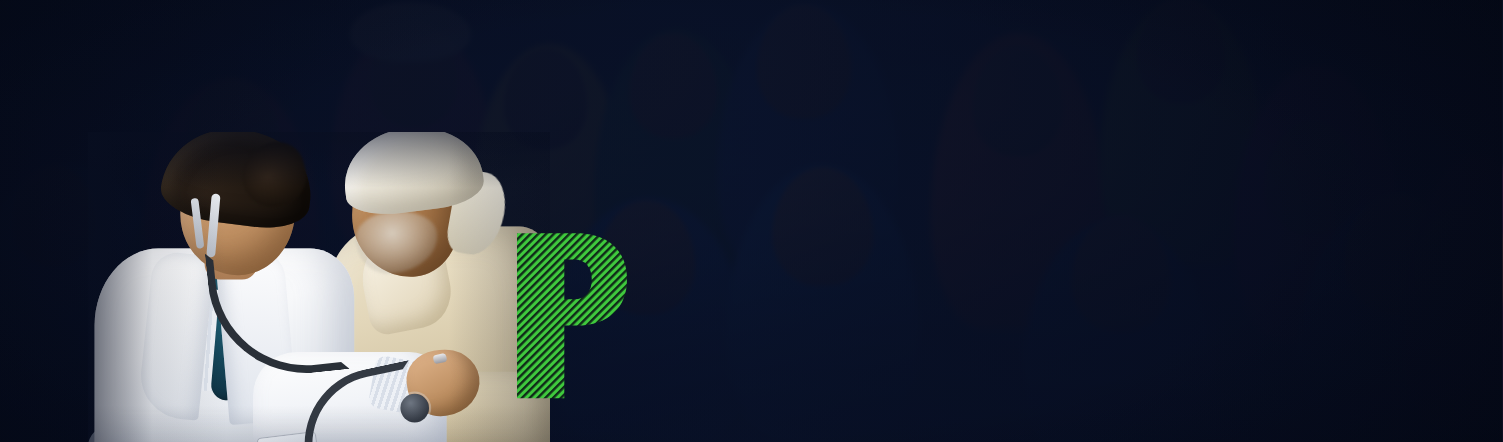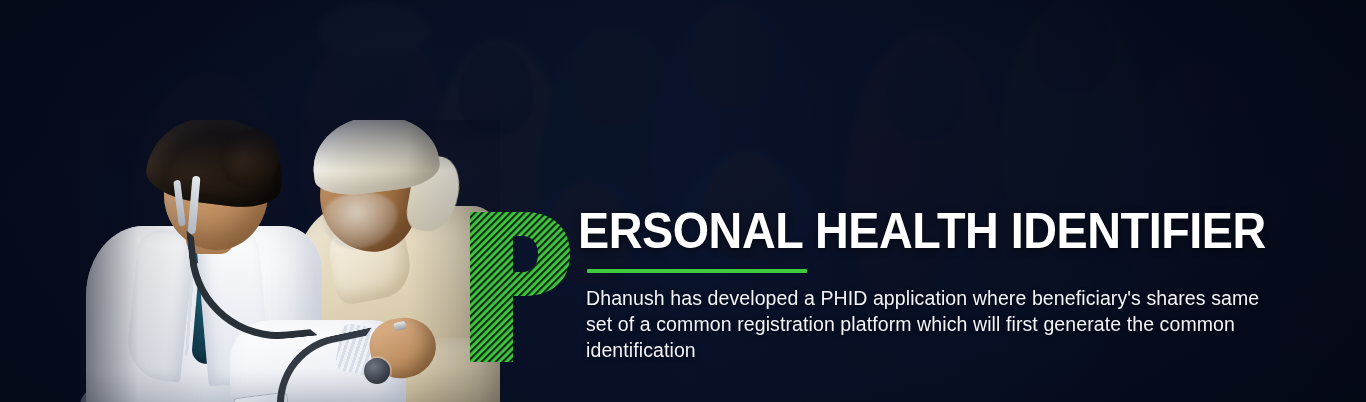--- a/index.html
+++ b/index.html
@@ -448,19 +448,14 @@
           <rect width="5" height="5" fill="#3fc93d"></rect>
           <rect width="2.2" height="5" fill="#0f2b18"></rect>
         </pattern>
       </defs>
 
       <path d="M8,16 H62 C92,16 108,33 108,58 C108,83 92,100 62,100 H51 V166 H8 Z
                M51,40 V76 H60 C70,76 76,69 76,58 C76,47 70,40 60,40 Z" fill="url(#hatch)" fill-rule="evenodd"></path>
     </svg>
   </div>
 
-  <div class="text-block">
-    <div class="headline">ERSONAL HEALTH IDENTIFIER</div>
-    <div class="rule"></div>
-    <div class="subtext">Dhanush has developed a PHID application where beneficiary's shares same set of a common registration platform which will first generate the common identification</div>
-  </div>
 
 </div>
 
 </body></html>

